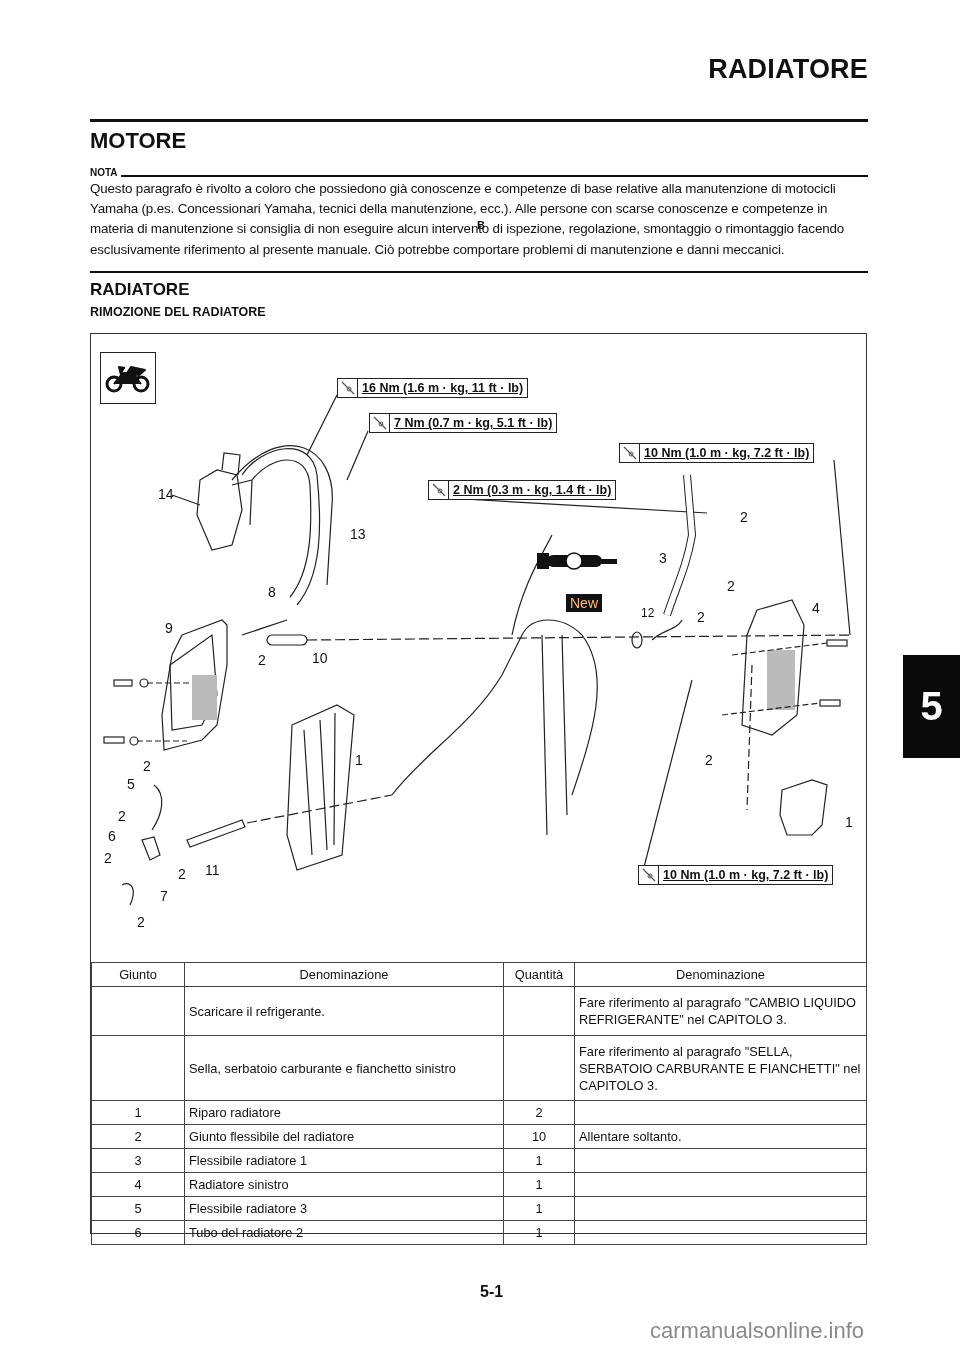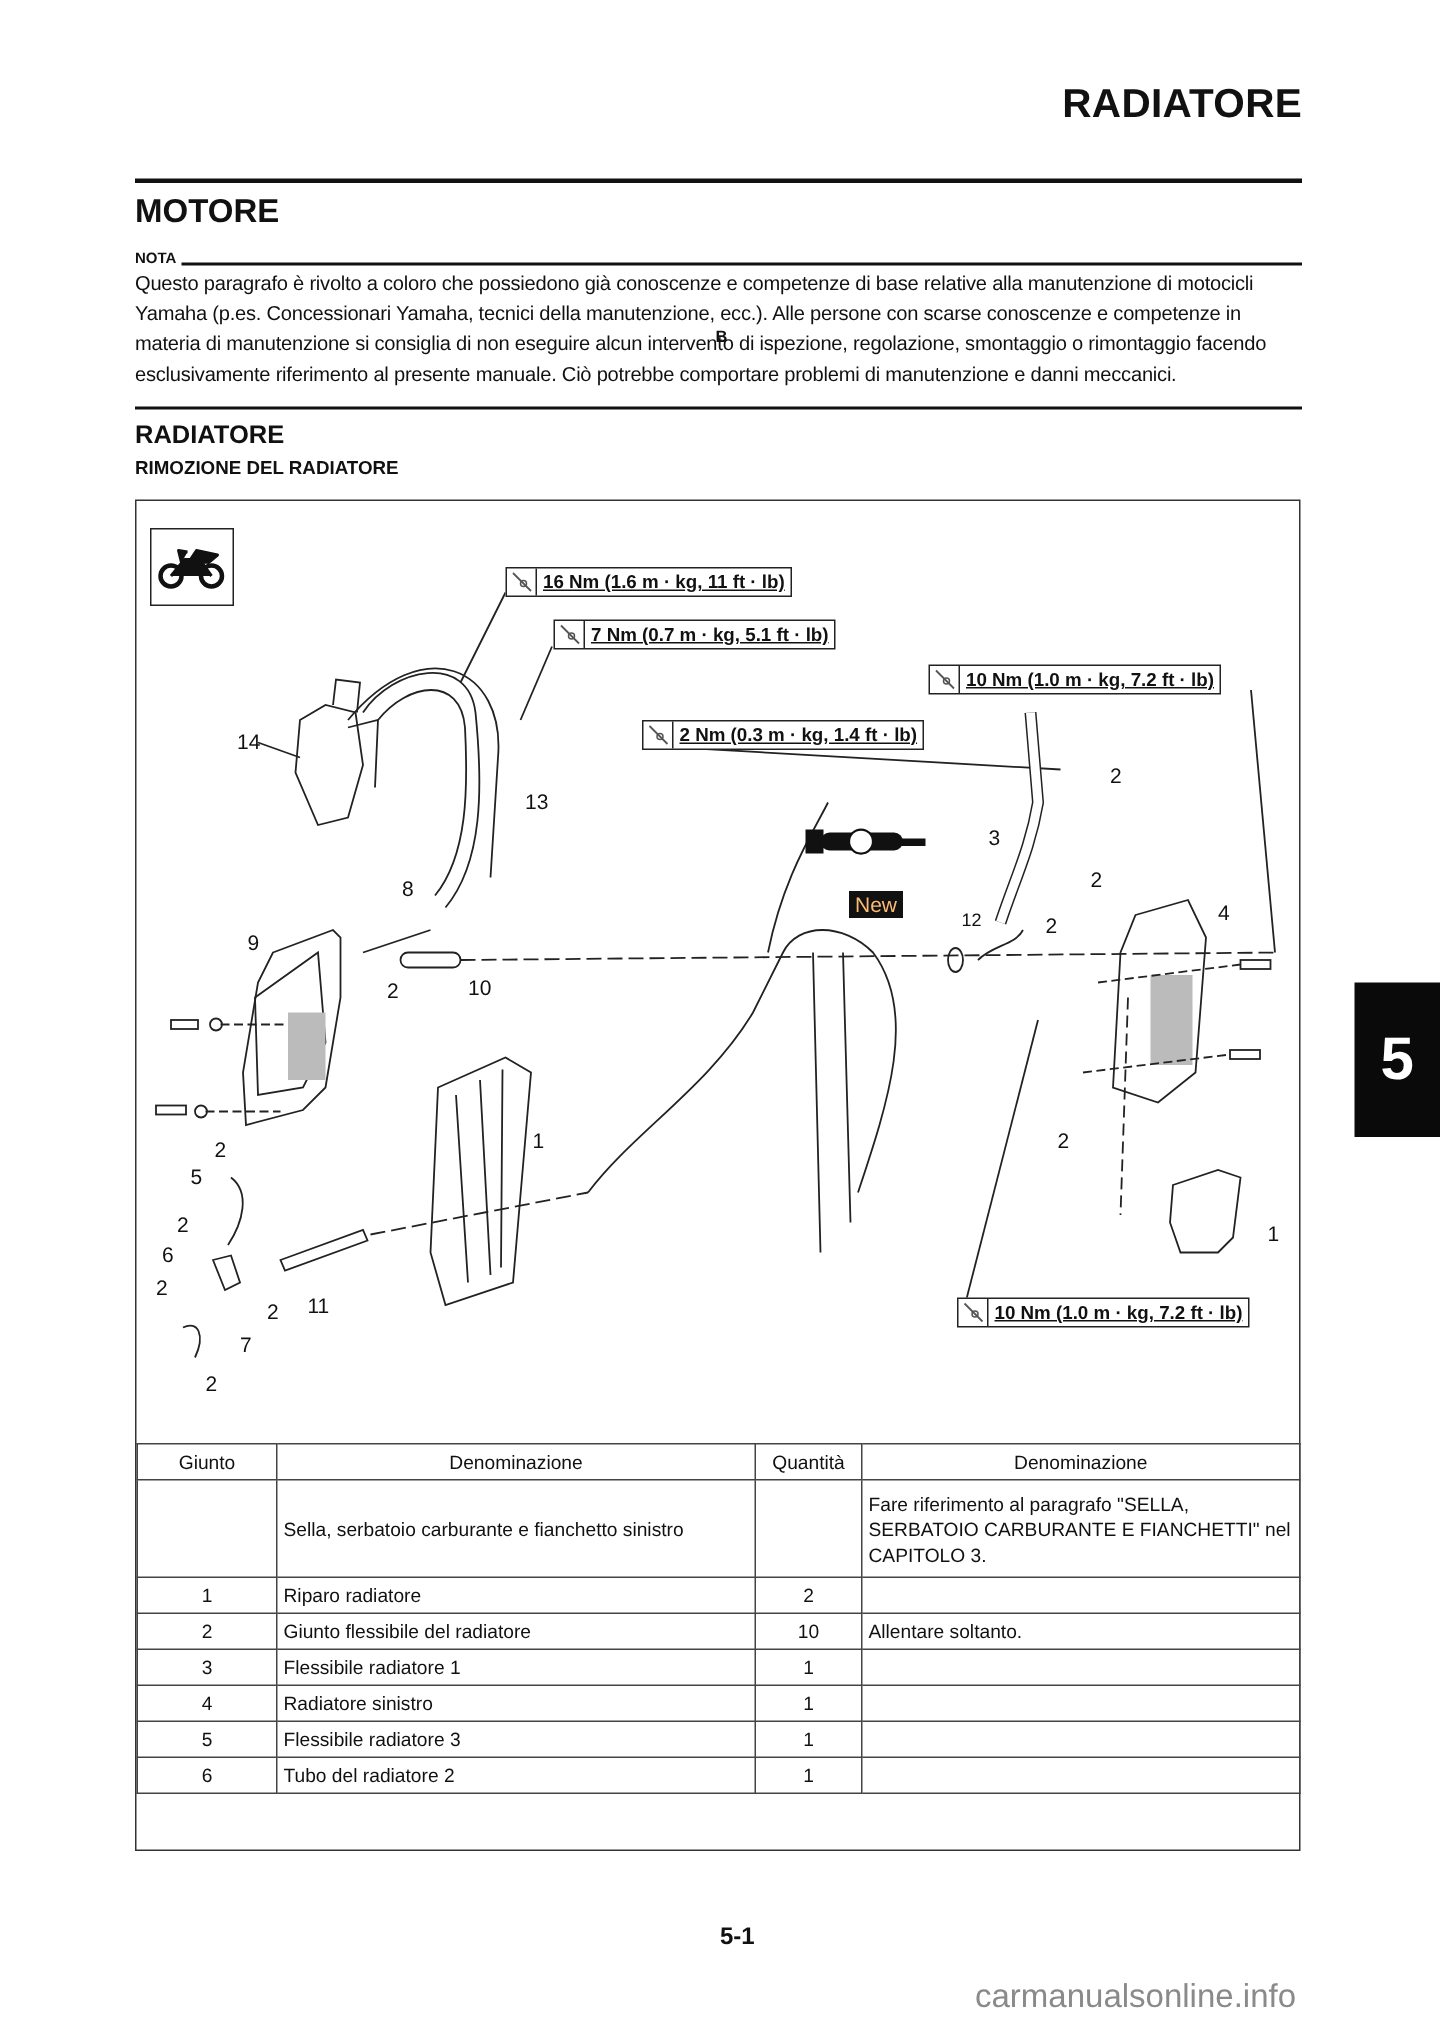--- a/index.html
+++ b/index.html
@@ -215,20 +215,26 @@
   <thead>
     <tr>
       <th class="c-ord">Giunto</th>
       <th class="c-den">Denominazione</th>
       <th class="c-qty">Quantità</th>
       <th class="c-oss">Denominazione</th>
     </tr>
   </thead>
   <tbody>
     <tr>
+      <td class="c-ord tall"></td>
+      <td class="c-den">Scaricare il refrigerante.</td>
+      <td class="c-qty"></td>
+      <td class="c-oss oss-ml">Fare riferimento al paragrafo "CAMBIO LIQUIDO REFRIGERANTE" nel CAPITOLO 3.</td>
+    </tr>
+    <tr>
       <td class="c-ord taller"></td>
       <td class="c-den">Sella, serbatoio carburante e fianchetto sinistro</td>
       <td class="c-qty"></td>
       <td class="c-oss oss-ml">Fare riferimento al paragrafo "SELLA, SERBATOIO CARBURANTE E FIANCHETTI" nel CAPITOLO 3.</td>
     </tr>
     <tr>
       <td class="c-ord">1</td>
       <td class="c-den">Riparo radiatore</td>
       <td class="c-qty">2</td>
       <td class="c-oss"></td>

